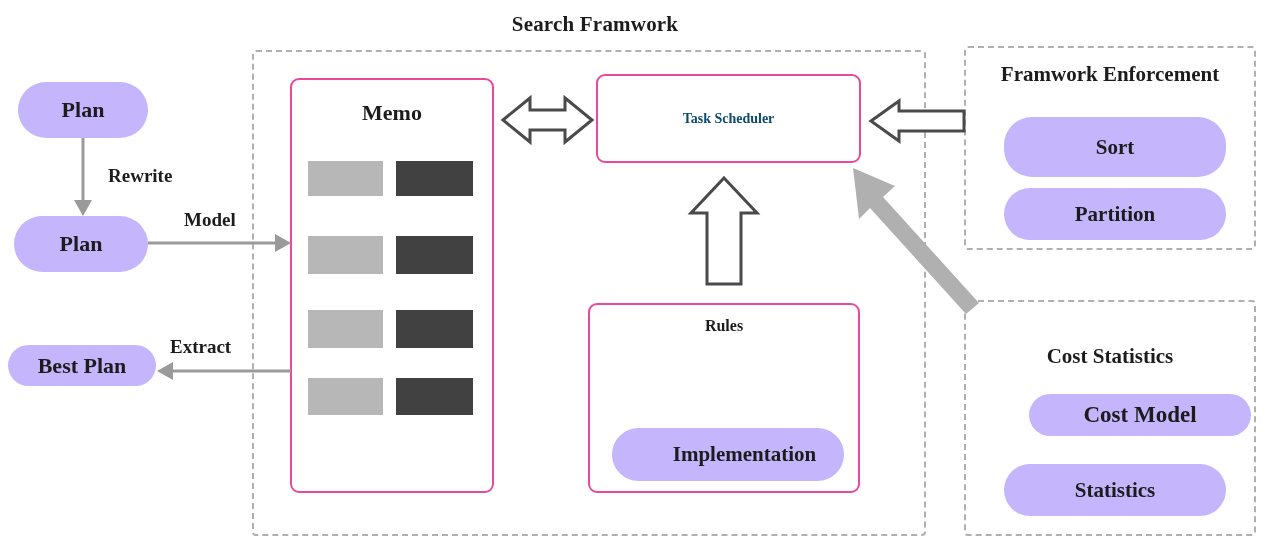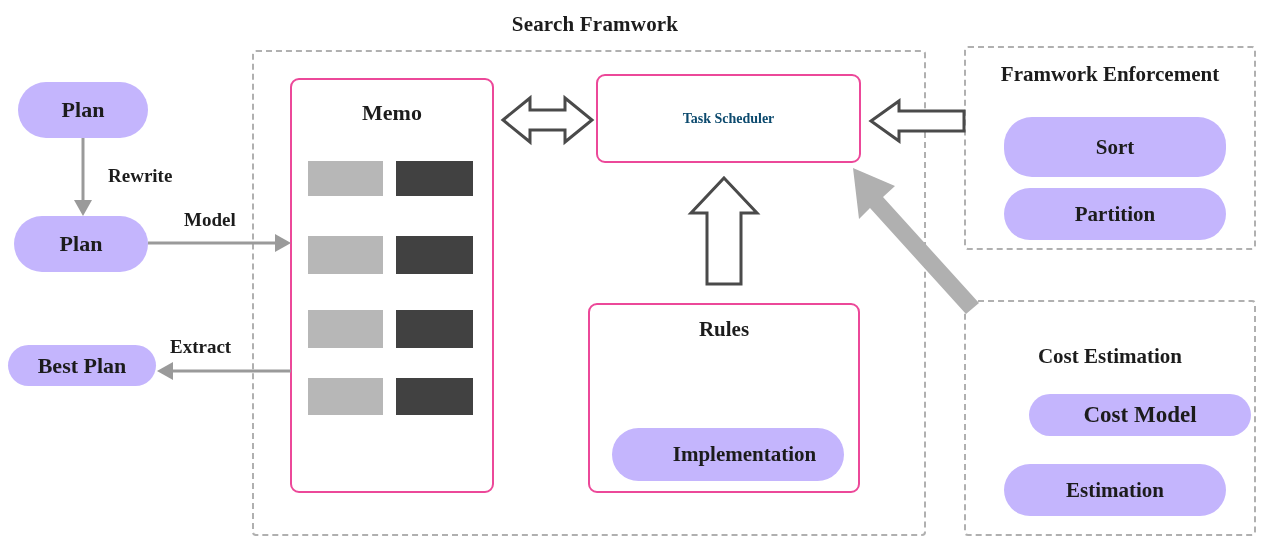--- a/index.html
+++ b/index.html
@@ -120,31 +120,31 @@
   <div class="abs memo-slot-dark" style="left:396px; top:310px; width:77px; height:38px;"></div>
 
   <div class="abs memo-slot-light" style="left:308px; top:378px; width:75px; height:37px;"></div>
   <div class="abs memo-slot-dark" style="left:396px; top:378px; width:77px; height:37px;"></div>
 
   <div class="abs panel" style="left:596px; top:74px; width:265px; height:89px; display:flex; align-items:center; justify-content:center;">
     <span style="font-weight:bold; font-size:14px; color:#0c4a6e;">Task Scheduler</span>
   </div>
 
   <div class="abs panel" style="left:588px; top:303px; width:272px; height:190px;">
-    <div class="heading" style="margin-top:12px; font-size:21px;">Rules</div>
+    <div class="heading" style="margin-top:12px; font-size:16px;">Rules</div>
   </div>
   <div class="abs gray-box" style="left:612px; top:428px; width:232px; height:53px; font-size:21px;padding-left:33px;">Implementation</div>
 
   <div class="abs heading" style="left:964px; top:62px; width:292px; font-size:21px;">Framwork Enforcement</div>
   <div class="abs gray-box" style="left:1004px; top:117px; width:222px; height:60px; font-size:21px;">Sort</div>
   <div class="abs gray-box" style="left:1004px; top:188px; width:222px; height:52px; font-size:21px;">Partition</div>
 
-  <div class="abs heading" style="left:964px; top:344px; width:292px; font-size:21px;">Cost Estimation</div>
+  <div class="abs heading" style="left:964px; top:344px; width:292px; font-size:21px;">Cost Statistics</div>
   <div class="abs gray-box" style="left:1029px; top:394px; width:222px; height:42px; font-size:23px;">Cost Model</div>
-  <div class="abs gray-box" style="left:1004px; top:464px; width:222px; height:52px; font-size:21px;">Estimation</div>
+  <div class="abs gray-box" style="left:1004px; top:464px; width:222px; height:52px; font-size:21px;">Statistics</div>
 
   <svg class="overlay" viewBox="0 0 1280 558">
 
     <g>
       <line x1="83" y1="138" x2="83" y2="205" stroke="#9a9a9a" stroke-width="3"></line>
       <polygon points="83,216 74,200 92,200" fill="#9a9a9a"></polygon>
     </g>
 
     <g>
       <line x1="148" y1="243" x2="278" y2="243" stroke="#9a9a9a" stroke-width="3"></line>

